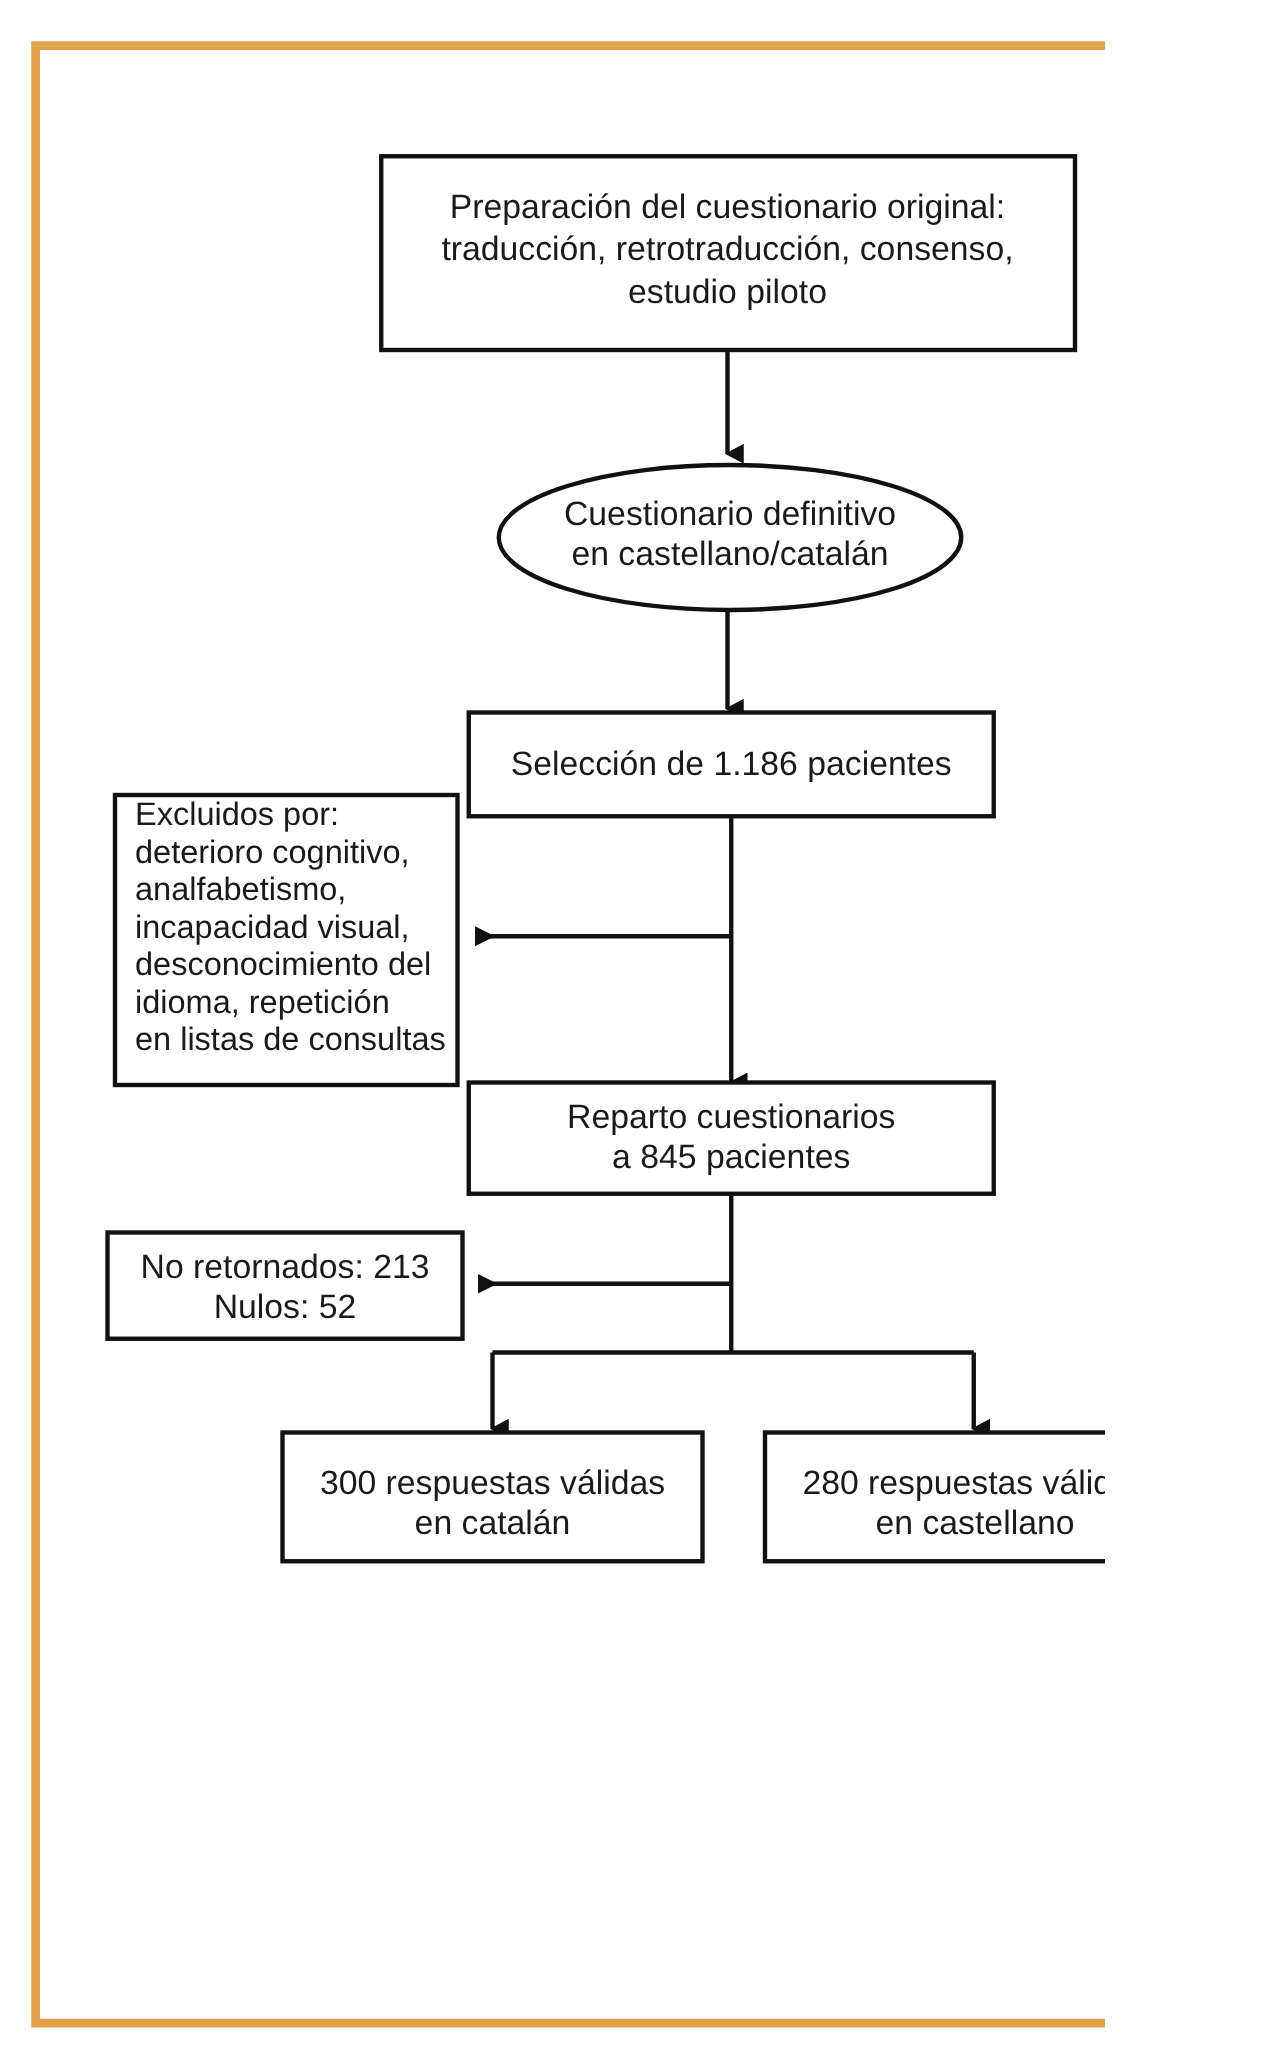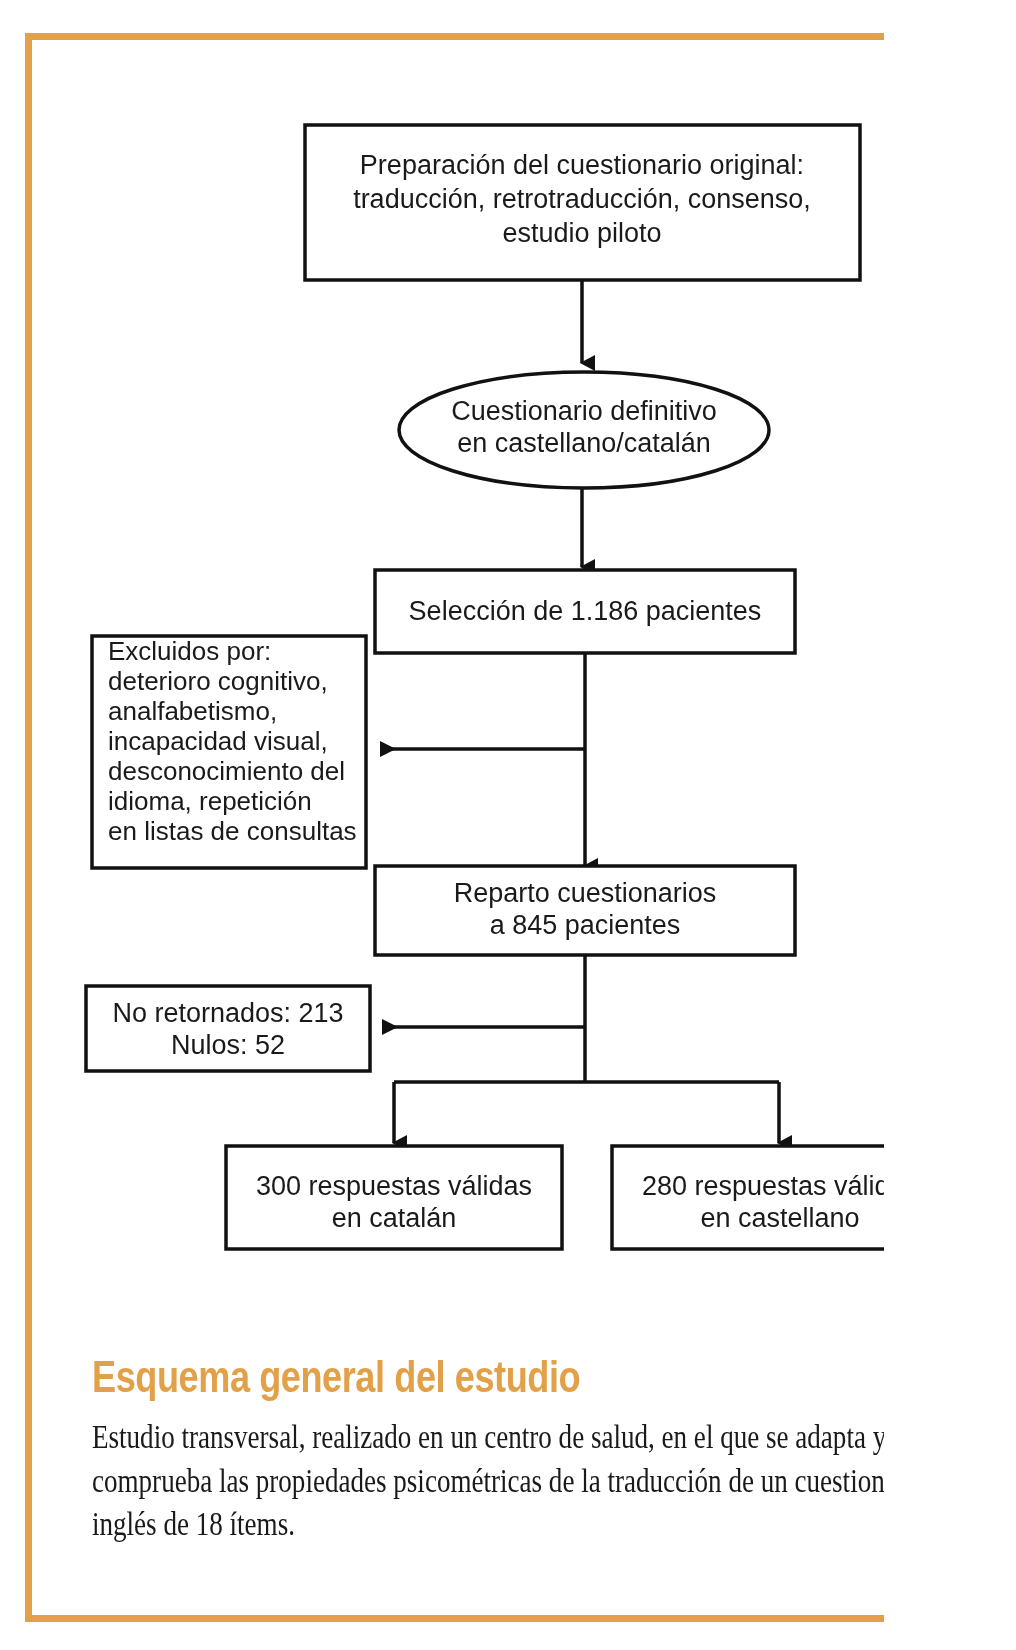--- a/index.html
+++ b/index.html
@@ -97,19 +97,15 @@
         <text class="bx-text" x="362" y="1187" text-anchor="middle">en catalán</text>
       </g>
 
       <g>
         <rect x="580" y="1106" width="336" height="103" fill="#ffffff" stroke="#111111" stroke-width="3.5"></rect>
         <text class="bx-text" x="748" y="1155" text-anchor="middle">280 respuestas válidas</text>
         <text class="bx-text" x="748" y="1187" text-anchor="middle">en castellano</text>
       </g>
     </svg>
 
-    <div class="caption-wrap">
-      <div id="caption-title">Esquema general del estudio</div>
-      <div id="caption-body">Estudio transversal, realizado en un centro de salud, en el que se adapta y se comprueba las propiedades psicométricas de la traducción de un cuestionario inglés de 18 ítems.</div>
-    </div>
 
   </div>
 </div>
 
 </body></html>

